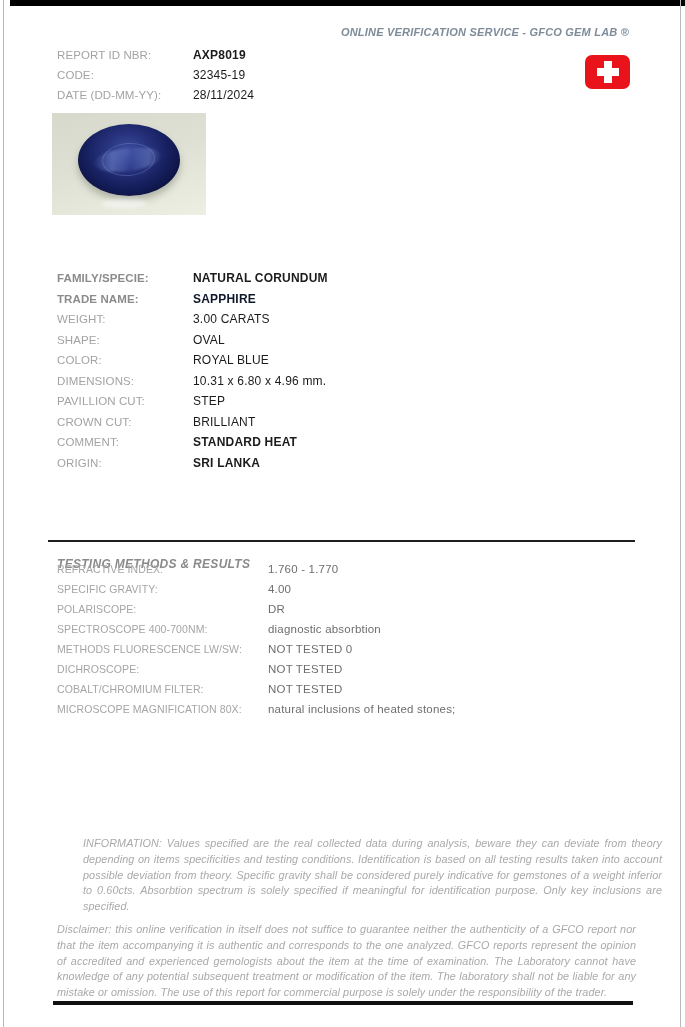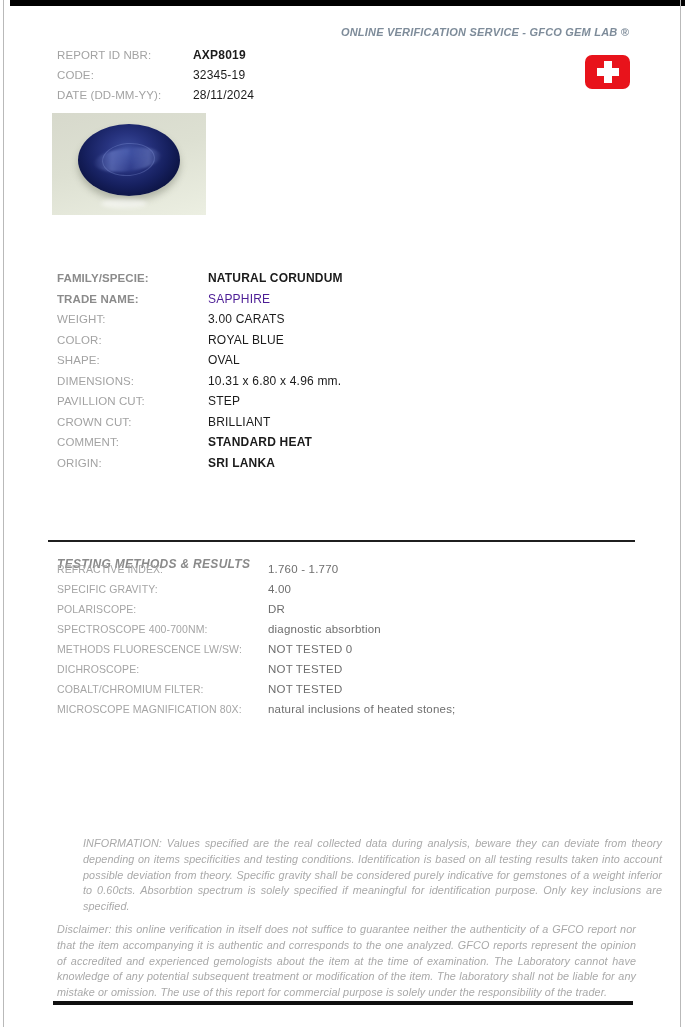--- a/index.html
+++ b/index.html
@@ -27,26 +27,26 @@
   .swiss-badge {
     position:absolute; left:585px; top:55px;
     width:45px; height:34px;
     background:#e8131b; border-radius:7px;
   }
   .swiss-badge .cross-v { position:absolute; left:50%; top:50%; transform:translate(-50%,-50%); width:8px;  height:22px; background:#ffffff; }
   .swiss-badge .cross-h { position:absolute; left:50%; top:50%; transform:translate(-50%,-50%); width:22px; height:8px;  background:#ffffff; }
 
   .meta-block { position:absolute; left:57px; top:45px; }
   .row { display:flex; align-items:center; height:20px; }
-  .row.h205 { height:20.5px;gap:15px; }
+  .row.h205 { height:20.5px; }
   .lbl { width:136px; flex:0 0 136px; font-size:11.5px; color:#a3a3a3; letter-spacing:0.1px; }
   .lbl-strong { color:#8b8b8b; font-weight:bold; }
   .val { font-size:12px; color:#1b1b1b; letter-spacing:0.2px; }
   .v-bold { font-weight:bold; }
-  .v-red  { font-weight:normal; color:#4c1d95; }
+  .v-red  { font-weight:bold; color:#0f172a; }
 
   .photo {
     position:absolute; left:52px; top:113px; width:154px; height:102px;
     background:linear-gradient(165deg,#d7d9cc 0%,#dde0d2 45%,#ecefe2 100%);
     overflow:hidden;
   }
   .photo .floor-glint {
     position:absolute; left:32%; bottom:7%; width:30%; height:9%;
     background:rgba(255,255,255,0.55); border-radius:50%; filter:blur(2px);
   }
@@ -137,28 +137,28 @@
     </div>
     <div class="row h205">
       <span class="lbl lbl-strong">TRADE NAME:</span>
       <span class="val v-red">SAPPHIRE</span>
     </div>
     <div class="row h205">
       <span class="lbl">WEIGHT:</span>
       <span class="val">3.00 CARATS</span>
     </div>
     <div class="row h205">
+      <span class="lbl">SHAPE:</span>
+      <span class="val">OVAL</span>
+    </div>
+    <div class="row h205">
       <span class="lbl">COLOR:</span>
       <span class="val">ROYAL BLUE</span>
     </div>
     <div class="row h205">
-      <span class="lbl">SHAPE:</span>
-      <span class="val">OVAL</span>
-    </div>
-    <div class="row h205">
       <span class="lbl">DIMENSIONS:</span>
       <span class="val">10.31 x 6.80 x 4.96 mm.</span>
     </div>
     <div class="row h205">
       <span class="lbl">PAVILLION CUT:</span>
       <span class="val">STEP</span>
     </div>
     <div class="row h205">
       <span class="lbl">CROWN CUT:</span>
       <span class="val">BRILLIANT</span>

